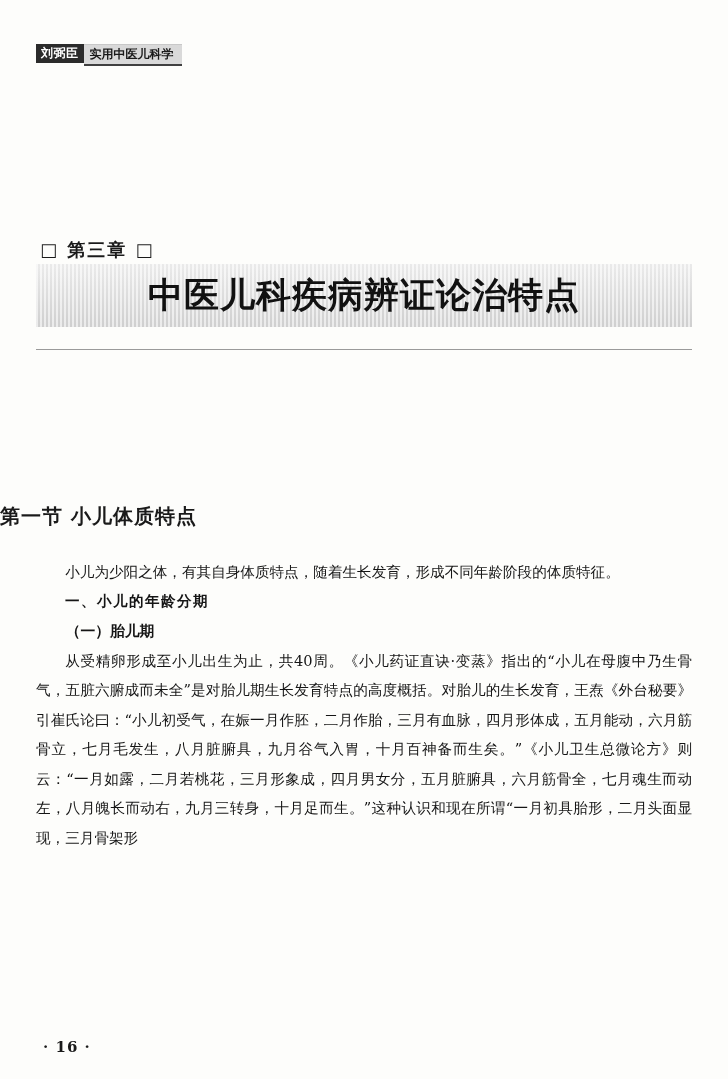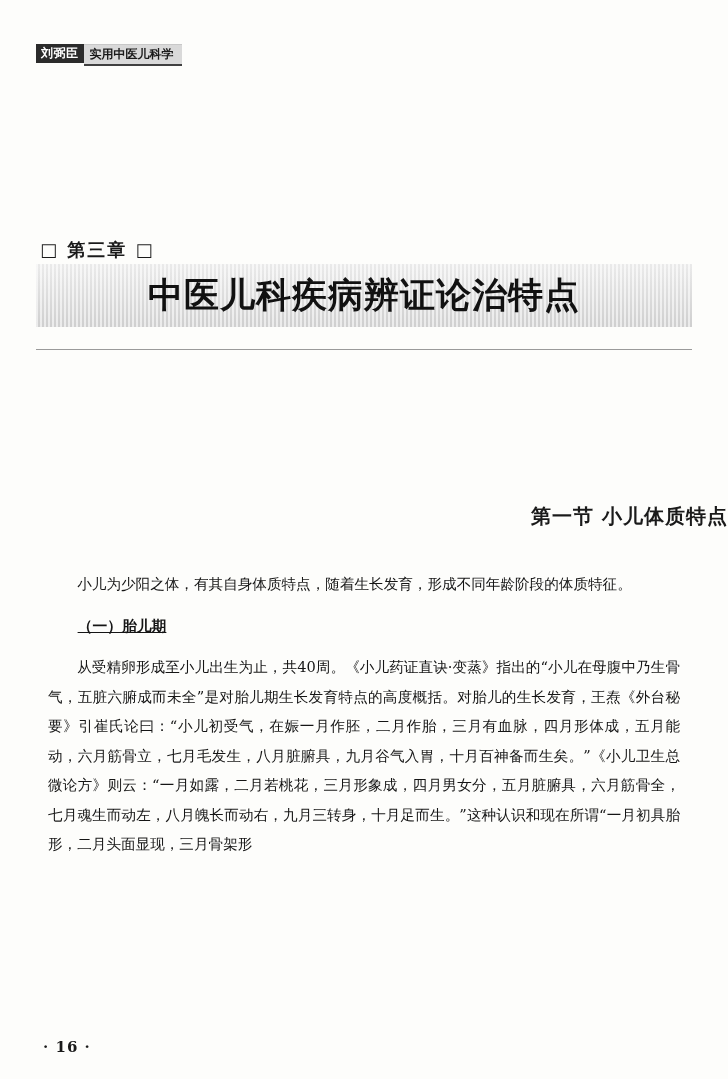--- a/index.html
+++ b/index.html
@@ -105,59 +105,58 @@
     height: 1px;
     background: #9a9a9a;
   }
 
   
   .section-title {
     position: absolute;
     top: 503px;
     left: 0;
     width: 728px;
-    text-align: right;
+    text-align: left;
     font-size: 20px;
     font-weight: bold;
     letter-spacing: 1px;
     font-family: "DejaVu Serif", "Liberation Serif", serif;
   }
 
   .body {
     position: absolute;
     top: 557px;
     left: 36px;
     width: 656px;
     font-size: 14.6px;
     line-height: 29.5px;
     text-align: justify;
     text-justify: inter-ideograph;
     font-family: "DejaVu Serif", "Liberation Serif", serif;
     color: #151515;
   }
   .body p {
-    margin: 12px;
+    margin: 0;
   }
   .indent {
     text-indent: 2em;
   }
   .sub-head {
     margin-top: 10px;
     font-weight: bold;
     text-indent: 2em;
     letter-spacing: 1.5px;
     font-family: "DejaVu Sans", "Liberation Sans", sans-serif;
     font-size: 14.5px;
   }
   .sub-head-2 {
     margin-top: 4px;
     font-weight: bold;
     text-indent: 2em;
     font-size: 14.8px;
-    text-decoration: underline;
   }
 
   
   .folio {
     position: absolute;
     left: 43px;
     top: 1038px;
     font-size: 15px;
     font-weight: bold;
     letter-spacing: 1px;
@@ -178,19 +177,20 @@
   <div class="chapter-rule-top"></div>
   <div class="chapter-band">
     <div class="chapter-title">中医儿科疾病辨证论治特点</div>
   </div>
   <div class="chapter-rule-bottom"></div>
 
   <div class="section-title">第一节  小儿体质特点</div>
 
   <div class="body">
     <p class="indent">小儿为少阳之体，有其自身体质特点，随着生长发育，形成不同年龄阶段的体质特征。</p>
+    <p class="sub-head">一、小儿的年龄分期</p>
     <p class="sub-head-2">（一）胎儿期</p>
     <p class="indent">从受精卵形成至小儿出生为止，共40周。《小儿药证直诀·变蒸》指出的“小儿在母腹中乃生骨气，五脏六腑成而未全”是对胎儿期生长发育特点的高度概括。对胎儿的生长发育，王焘《外台秘要》引崔氏论曰：“小儿初受气，在娠一月作胚，二月作胎，三月有血脉，四月形体成，五月能动，六月筋骨立，七月毛发生，八月脏腑具，九月谷气入胃，十月百神备而生矣。”《小儿卫生总微论方》则云：“一月如露，二月若桃花，三月形象成，四月男女分，五月脏腑具，六月筋骨全，七月魂生而动左，八月魄长而动右，九月三转身，十月足而生。”这种认识和现在所谓“一月初具胎形，二月头面显现，三月骨架形</p>
   </div>
 
   <div class="folio">· 16 ·</div>
 
 </div>
 
 </body></html>

